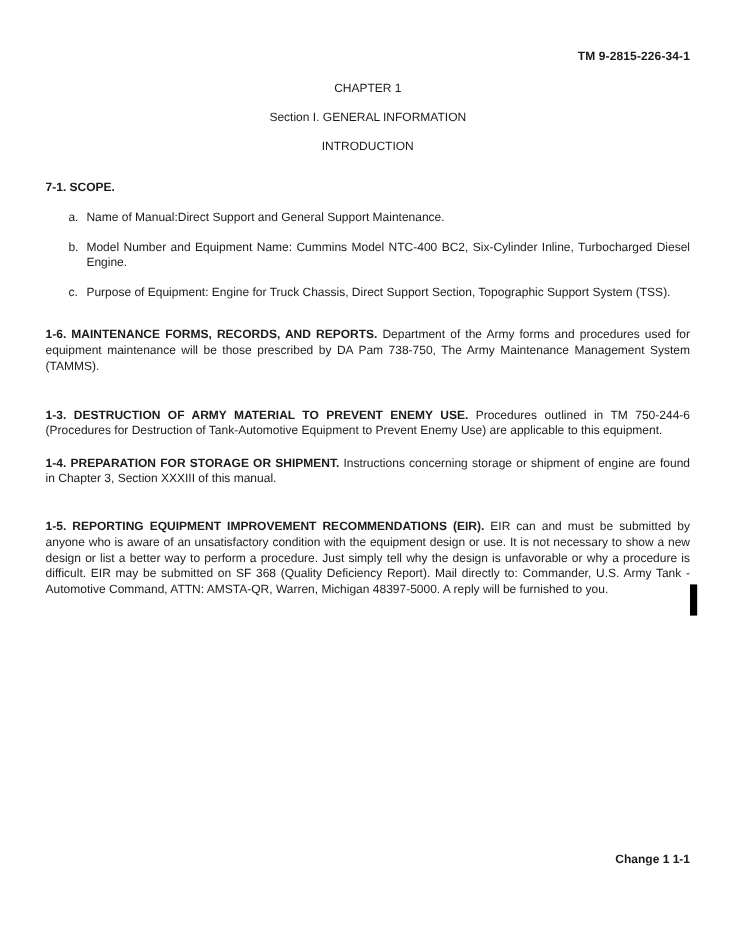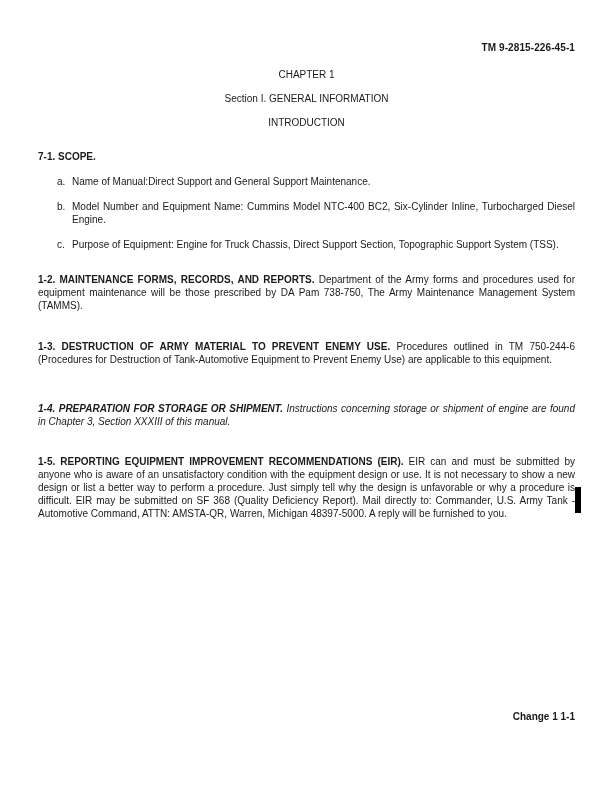--- a/index.html
+++ b/index.html
@@ -51,21 +51,21 @@
   .list-text {
     flex: 1;
     text-align: justify;
   }
   .body-para {
     margin: 0;
     text-align: justify;
   }
   .mt-22 { margin-top: 22px; }
   .mt-20 { margin-top: 28px; }
-  .mt-18 { margin-top: 36px; font-style: italic; }
+  .mt-18 { margin-top: 14px; }
   .mt-24 { margin-top: 27px; }
   .footer {
     position: absolute;
     top: 711px;
     right: 37px;
     font-weight: bold;
     font-size: 10px;
   }
   .change-bar {
     position: absolute;
@@ -74,21 +74,21 @@
     width: 6px;
     height: 26px;
     background: #000000;
   }
 </style>
 </head>
 <body>
 
 <div class="page">
 
-  <div class="tm-number">TM 9-2815-226-45-1</div>
+  <div class="tm-number">TM 9-2815-226-34-1</div>
 
   <div class="center chapter-heading">CHAPTER 1</div>
 
   <div class="center section-heading">Section I.  GENERAL INFORMATION</div>
 
   <div class="center title-heading">INTRODUCTION</div>
 
   <div class="para-heading">7-1.  SCOPE.</div>
 
   <div class="list-item">
@@ -100,21 +100,21 @@
     <span class="list-label">b.</span>
     <span class="list-text">Model Number and Equipment Name: Cummins Model NTC-400 BC2, Six-Cylinder Inline, Turbocharged Diesel Engine.</span>
   </div>
 
   <div class="list-item">
     <span class="list-label">c.</span>
     <span class="list-text">Purpose of Equipment: Engine for Truck Chassis, Direct Support Section, Topographic Support System (TSS).</span>
   </div>
 
   <p class="body-para mt-22">
-    <span class="bold">1-2.  MAINTENANCE FORMS, RECORDS, AND REPORTS.</span><span>  Department of the Army forms and procedures used for equipment maintenance will be those prescribed by DA Pam 738-750, The Army Maintenance Management System (TAMMS).</span>
+    <span class="bold">1-6.  MAINTENANCE FORMS, RECORDS, AND REPORTS.</span><span>  Department of the Army forms and procedures used for equipment maintenance will be those prescribed by DA Pam 738-750, The Army Maintenance Management System (TAMMS).</span>
   </p>
 
   <p class="body-para mt-20">
     <span class="bold">1-3.  DESTRUCTION OF ARMY MATERIAL TO PREVENT ENEMY USE.</span><span>  Procedures outlined in TM 750-244-6 (Procedures for Destruction of Tank-Automotive Equipment to Prevent Enemy Use) are applicable to this equipment.</span>
   </p>
 
   <p class="body-para mt-18">
     <span class="bold">1-4.  PREPARATION FOR STORAGE OR SHIPMENT.</span><span>  Instructions concerning storage or shipment of engine are found in Chapter 3, Section XXXIII of this manual.</span>
   </p>
 

